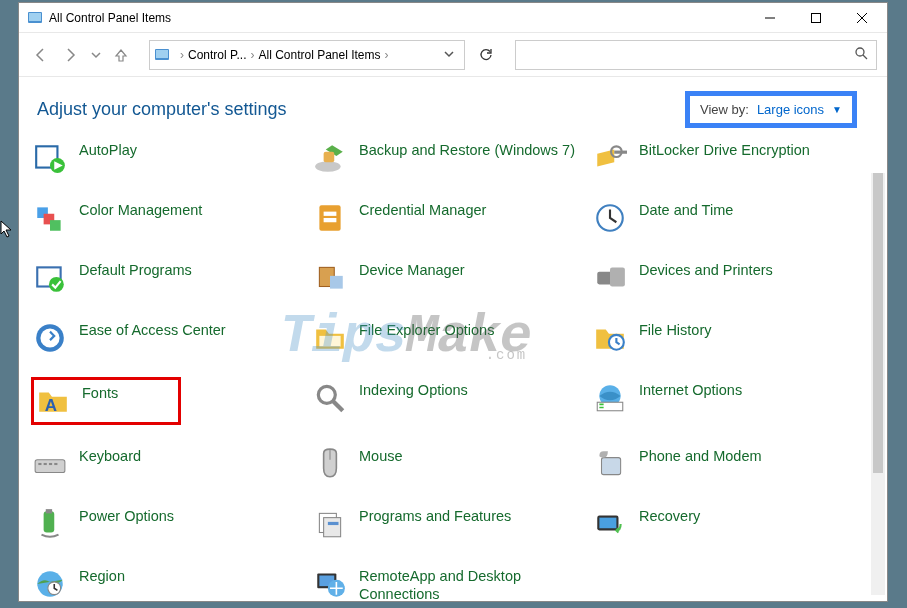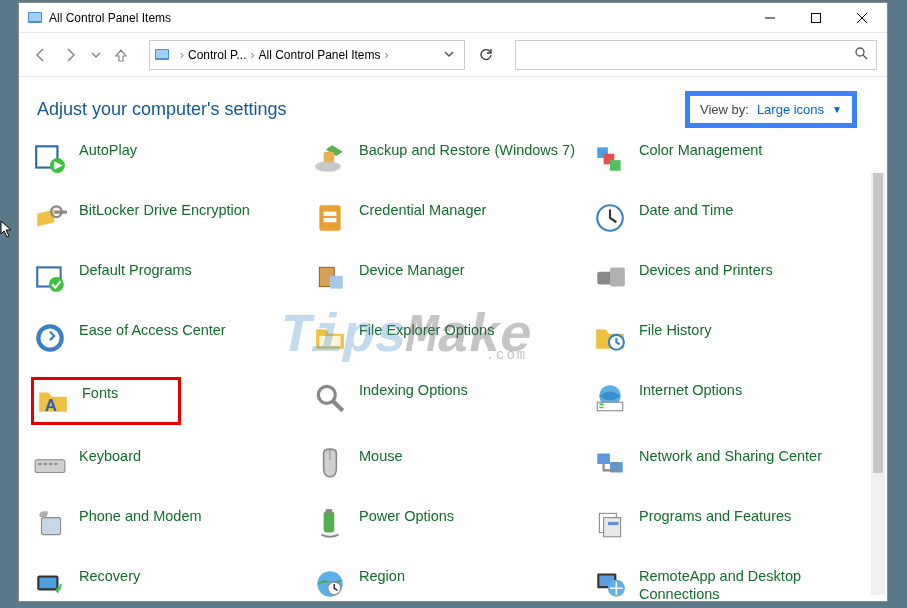--- a/index.html
+++ b/index.html
@@ -275,36 +275,36 @@
               <ellipse cx="14" cy="24" rx="12" ry="5" fill="#c8c8c8"></ellipse>
               <path d="M18 4 L28 10 L22 14 L12 8 Z" fill="#5ab04a"></path>
               <rect x="10" y="10" width="10" height="10" rx="2" fill="#e8b050"></rect>
             </svg>
           </span>
           <span class="item-label">Backup and Restore (Windows 7)</span>
         </div>
         <div class="item">
           <span class="item-icon">
             <svg viewBox="0 0 32 32">
+              <path d="M4 12 L20 8 L20 20 L4 24 Z" fill="#f0c040"></path>
+              <circle cx="22" cy="10" r="5" fill="none" stroke="#888" stroke-width="2"></circle>
+              <rect x="20" y="9" width="12" height="3" fill="#888"></rect>
+            </svg>
+          </span>
+          <span class="item-label">BitLocker Drive Encryption</span>
+        </div>
+        <div class="item">
+          <span class="item-icon">
+            <svg viewBox="0 0 32 32">
               <rect x="4" y="6" width="10" height="10" fill="#4aa0e8"></rect>
               <rect x="10" y="12" width="10" height="10" fill="#e85050"></rect>
               <rect x="16" y="18" width="10" height="10" fill="#50c060"></rect>
             </svg>
           </span>
           <span class="item-label">Color Management</span>
-        </div>
-        <div class="item">
-          <span class="item-icon">
-            <svg viewBox="0 0 32 32">
-              <path d="M4 12 L20 8 L20 20 L4 24 Z" fill="#f0c040"></path>
-              <circle cx="22" cy="10" r="5" fill="none" stroke="#888" stroke-width="2"></circle>
-              <rect x="20" y="9" width="12" height="3" fill="#888"></rect>
-            </svg>
-          </span>
-          <span class="item-label">BitLocker Drive Encryption</span>
         </div>
         <div class="item">
           <span class="item-icon">
             <svg viewBox="0 0 32 32">
               <rect x="6" y="4" width="20" height="24" rx="2" fill="#e8a030"></rect>
               <rect x="10" y="10" width="12" height="4" fill="#fff"></rect>
               <rect x="10" y="16" width="12" height="4" fill="#fff"></rect>
             </svg>
           </span>
           <span class="item-label">Credential Manager</span>
@@ -421,30 +421,20 @@
             <svg viewBox="0 0 32 32">
               <path d="M10 6 Q10 2 16 2 Q22 2 22 6 L22 20 Q22 28 16 28 Q10 28 10 20 Z" fill="#d0d0d0" stroke="#888" stroke-width="1.5"></path>
               <path d="M16 2 L16 12" stroke="#888"></path>
             </svg>
           </span>
           <span class="item-label">Mouse</span>
         </div>
         <div class="item">
           <span class="item-icon">
             <svg viewBox="0 0 32 32">
-              <rect x="4" y="6" width="12" height="10" fill="#5a9ad8" rx="1"></rect>
-              <rect x="16" y="14" width="12" height="10" fill="#5a9ad8" rx="1"></rect>
-              <path d="M10 16 L10 22 L22 22 L22 14" stroke="#888" stroke-width="2" fill="none"></path>
-            </svg>
-          </span>
-          <span class="item-label">Network and Sharing Center</span>
-        </div>
-        <div class="item">
-          <span class="item-icon">
-            <svg viewBox="0 0 32 32">
               <rect x="8" y="10" width="18" height="16" rx="2" fill="#c8d8e8" stroke="#888"></rect>
               <path d="M6 8 Q6 4 10 4 L14 4 Q14 10 10 10 Q6 10 6 8" fill="#b0b0b0"></path>
             </svg>
           </span>
           <span class="item-label">Phone and Modem</span>
         </div>
         <div class="item">
           <span class="item-icon">
             <svg viewBox="0 0 32 32">
               <rect x="10" y="4" width="10" height="20" rx="3" fill="#50b050"></rect>

